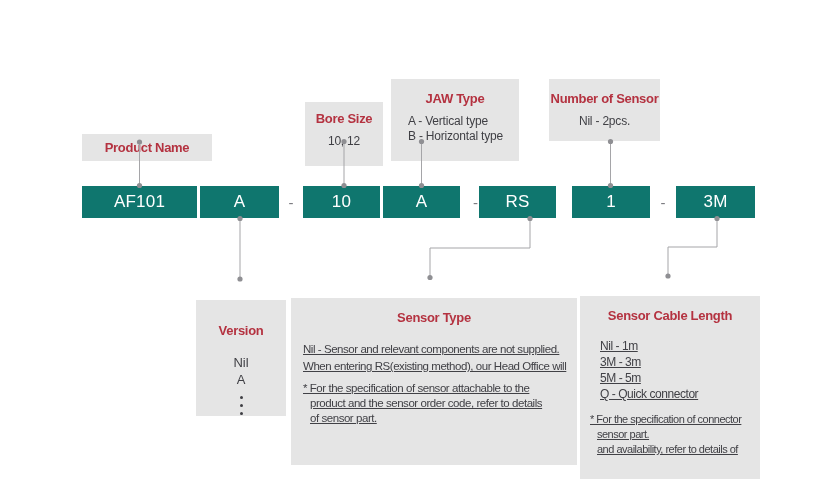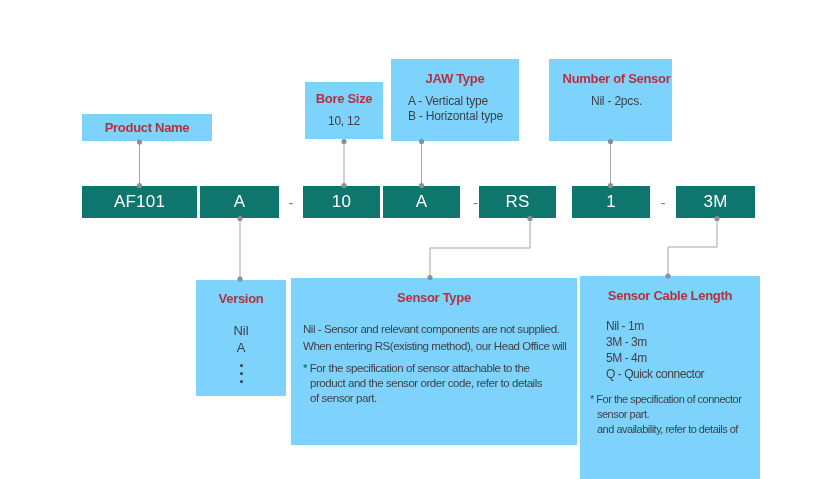--- a/index.html
+++ b/index.html
@@ -5,21 +5,22 @@
   html,body{margin:0;padding:0;background:#ffffff;}
   #canvas{
     position:relative;
     width:837px;height:479px;
     background:#ffffff;
     font-family:"Liberation Sans", sans-serif;
     overflow:hidden;
   }
   .gbox{
     position:absolute;
-    background:#7dd3fc;
+    background:#e5e5e5;
+    margin-top:20px;
   }
   .gtitle{
     display:block;
     text-align:center;
     color:#b43240;
     font-weight:bold;
     font-size:13px;
     line-height:13px;
     letter-spacing:-0.3px;
     white-space:nowrap;
@@ -34,72 +35,72 @@
     font-size:17px;letter-spacing:0.2px;
   }
   .dash{
     position:absolute;top:186px;height:32px;
     display:flex;align-items:center;justify-content:center;
     color:#7d7d82;font-size:15px;
   }
   .body-text{
     color:#414146;font-size:11.5px;line-height:17px;letter-spacing:-0.45px;
   }
-  .body-text div{white-space:nowrap;}
+  .body-text div{white-space:nowrap;text-decoration:underline;}
   .fn{line-height:15px;}
   .fn .fn-cont{padding-left:7px;}
   .ver-items{color:#3f3f44;font-size:13px;line-height:17px;text-align:center;}
   .dotcol{display:flex;flex-direction:column;align-items:center;margin-top:3px;}
   .vdot{width:3px;height:3px;border-radius:50%;background:#3f3f44;margin-top:5px;}
   svg.overlay{position:absolute;left:0;top:0;pointer-events:none;}
 </style>
 </head>
 <body>
 
 <div id="canvas">
 
   <div class="gbox" style="left:82px;top:114px;width:130px;height:27px;">
     <span class="gtitle" style="line-height:27px;">Product Name</span>
   </div>
 
-  <div class="gbox" style="left:305px;top:82px;width:78px;height:57px;">
+  <div class="gbox" style="left:305px;top:82px;width:78px;height:64px;">
     <span class="gtitle" style="padding-top:10px;">Bore Size</span>
     <div class="sublines centered" style="margin-top:9px;">
       <div>10, 12</div>
     </div>
   </div>
 
   <div class="gbox" style="left:391px;top:59px;width:128px;height:82px;">
     <span class="gtitle" style="padding-top:13px;">JAW Type</span>
     <div class="sublines" style="margin-top:9px;padding-left:17px;">
       <div>A - Vertical type</div>
       <div>B - Horizontal type</div>
     </div>
   </div>
 
-  <div class="gbox" style="left:549px;top:59px;width:111px;height:82px;padding-left:12px;">
+  <div class="gbox" style="left:549px;top:59px;width:111px;height:62px;">
     <span class="gtitle" style="padding-top:13px;">Number of Sensor</span>
     <div class="sublines centered" style="margin-top:9px;">
       <div>Nil - 2pcs.</div>
     </div>
   </div>
 
   <div class="block" style="left:82px;width:115px;">AF101</div>
   <div class="block" style="left:200px;width:79px;">A</div>
   <div class="dash" style="left:279px;width:24px;">-</div>
   <div class="block" style="left:303px;width:77px;">10</div>
   <div class="block" style="left:383px;width:77px;">A</div>
   <div class="dash" style="left:460px;width:31px;">-</div>
   <div class="block" style="left:479px;width:77px;">RS</div>
   <div class="block" style="left:572px;width:78px;">1</div>
   <div class="dash" style="left:650px;width:26px;">-</div>
   <div class="block" style="left:676px;width:79px;">3M</div>
 
   <div class="gbox" style="left:196px;top:280px;width:90px;height:116px;">
-    <span class="gtitle" style="padding-top:12px;">Version</span>
+    <span class="gtitle" style="padding-top:24px;">Version</span>
     <div class="ver-items" style="margin-top:17px;">
       <div>Nil</div>
       <div>A</div>
     </div>
     <div class="dotcol">
       <div class="vdot"></div>
         <div class="vdot"></div>
         <div class="vdot"></div>
     </div>
   </div>
@@ -112,24 +113,24 @@
     </div>
     <div class="body-text fn" style="margin-top:6px;padding-left:12px;">
       <div>* For the specification of sensor attachable to the</div>
       <div class="fn-cont">product and the sensor order code, refer to details</div>
       <div class="fn-cont">of sensor part.</div>
     </div>
   </div>
 
   <div class="gbox" style="left:580px;top:276px;width:180px;height:208px;">
     <span class="gtitle" style="padding-top:13px;">Sensor Cable Length</span>
-    <div class="body-text" style="margin-top:16px;padding-left:26px;font-size:12px;line-height:16px;">
+    <div class="body-text" style="margin-top:16px;padding-left:20px;font-size:12px;line-height:16px;">
       <div>Nil - 1m</div>
       <div>3M - 3m</div>
-      <div>5M - 4m</div>
+      <div>5M - 5m</div>
       <div>Q - Quick connector</div>
     </div>
     <div class="body-text fn" style="margin-top:10px;padding-left:10px;font-size:11px;letter-spacing:-0.5px;">
       <div>* For the specification of connector</div>
       <div class="fn-cont">sensor part.</div>
       <div class="fn-cont">and availability, refer to details of</div>
     </div>
   </div>
 
   <svg class="overlay" width="837" height="479" viewBox="0 0 837 479">

